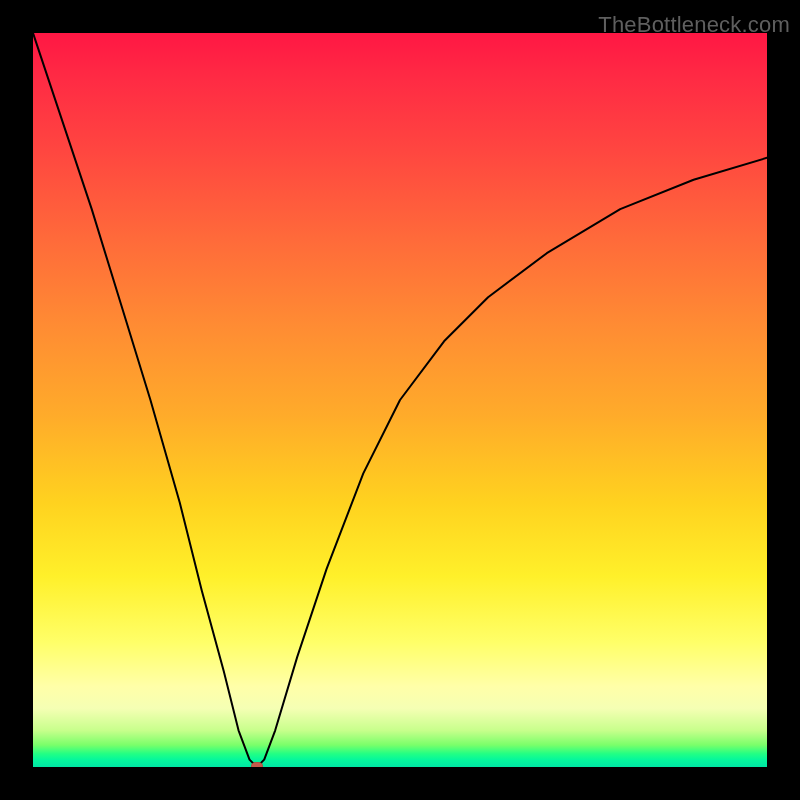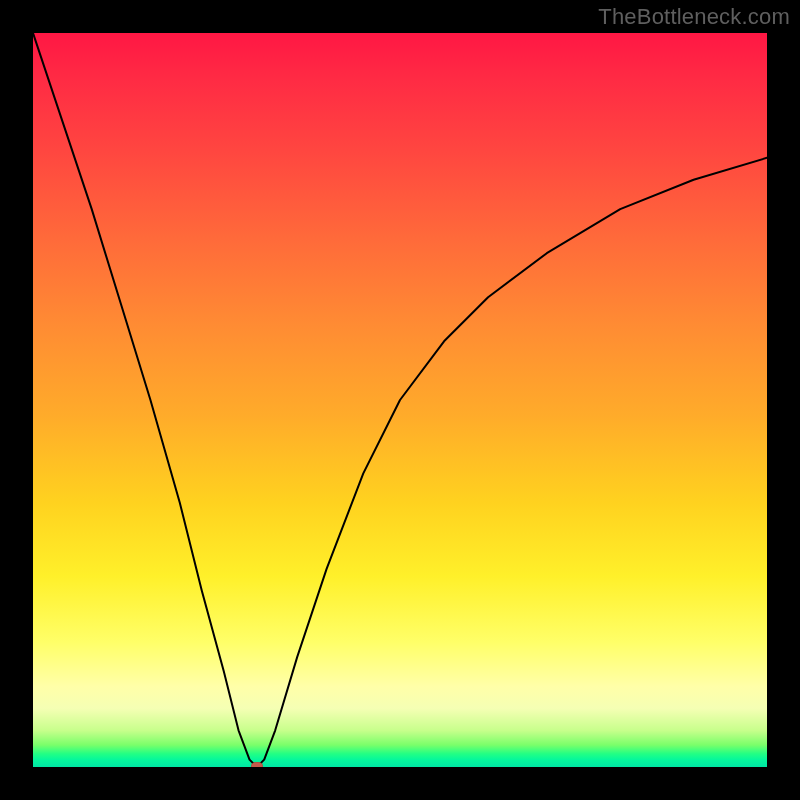--- a/index.html
+++ b/index.html
@@ -12,21 +12,21 @@
     font-family: Arial, Helvetica, sans-serif;
   }
   .frame {
     position: relative;
     width: 800px;
     height: 800px;
     background: #000;
   }
   .watermark {
     position: absolute;
-    top: 4px;
+    top: 12px;
     right: 10px;
     color: #5f5f5f;
     font-size: 22px;
     letter-spacing: 0.2px;
     font-weight: 400;
     z-index: 10;
     text-align: center;
   }
   .plot-area {
     position: absolute;

